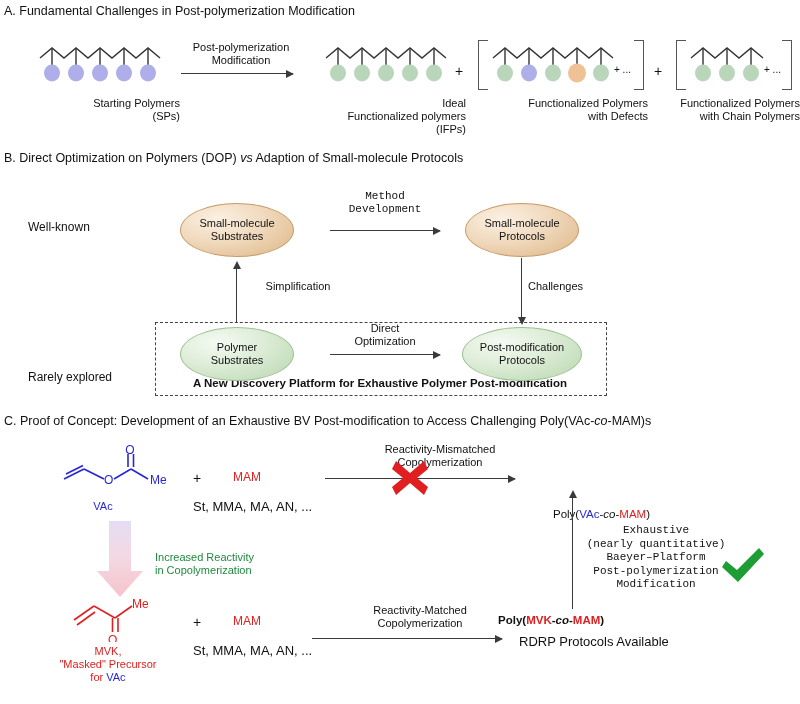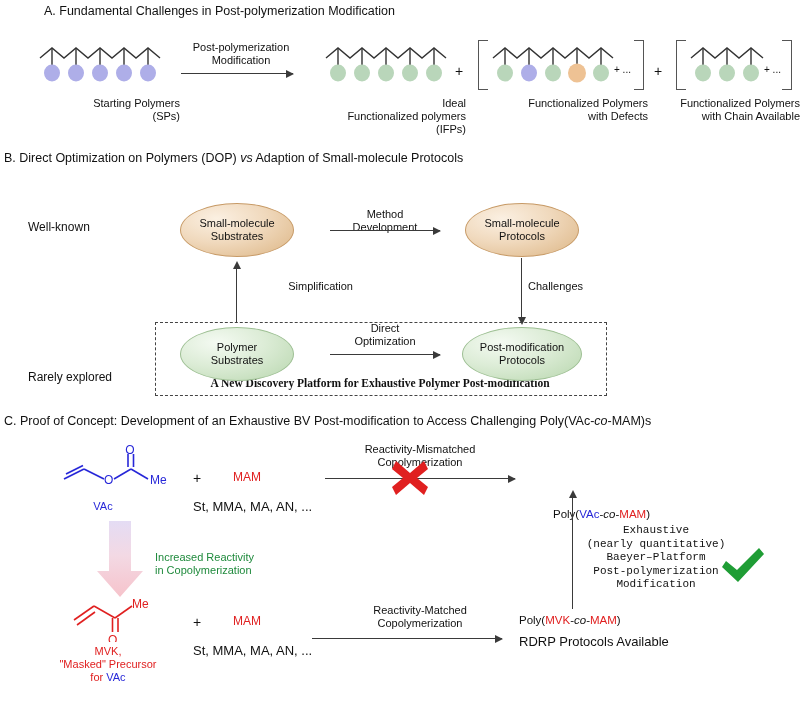--- a/index.html
+++ b/index.html
@@ -39,38 +39,38 @@
 
   
   .oval{position:absolute;border-radius:50%;display:flex;align-items:center;
         justify-content:center;text-align:center;font-size:11px;line-height:13px;color:#111;}
   .oval.tan{background:radial-gradient(ellipse at 32% 28%, #fbf0e2 0%, #f0d9bd 45%, #dcb584 100%);
             border:1px solid #c79a66;}
   .oval.grn{background:radial-gradient(ellipse at 32% 28%, #f4faf2 0%, #dcecd6 45%, #b7d6ad 100%);
             border:1px solid #9dbf93;}
 
   .dashbox{position:absolute;border:1.5px dashed #444;}
-  .boldcap{position:absolute;font-size:11.5px;font-weight:bold;color:#111;text-align:center;font-family:Liberation Serif, serif;}
+  .boldcap{position:absolute;font-size:11.5px;font-weight:bold;color:#111;text-align:center;}
 
   
   .mam{color:#e02020;font-size:12px;}
   .vac{color:#2727d8;}
   .mvk{color:#e02020;}
   .struct-lbl-blue{color:#2727d8;font-size:11px;text-align:center;}
   .struct-lbl-red{color:#e02020;font-size:11px;text-align:center;line-height:13px;}
   .greentxt{color:#1f8a3c;font-size:11px;line-height:13px;}
   .poly{font-size:11.5px;white-space:nowrap;color:#111;}
   .poly i{font-style:italic;}
   .small{font-size:13px;color:#111;}
   .rightblock{position:absolute;font-size:11px;text-align:center;line-height:13.5px;color:#111;}
 </style>
 </head>
 <body>
 
-<div class="abs panel-title" style="left:4px;top:4px;margin-left:40px;">A. Fundamental Challenges in Post-polymerization Modification</div>
+<div class="abs panel-title" style="left:4px;top:4px;">A. Fundamental Challenges in Post-polymerization Modification</div>
 
 <div class="chain" style="left:36px;top:40px;">
   <svg width="128" height="48" viewBox="0 0 128 48">
     <polyline points="4,18 16,8 28,18 40,8 52,18 64,8 76,18 88,8 100,18 112,8 124,18" fill="none" stroke="#333" stroke-width="1.4"></polyline>
     <line x1="16" y1="8" x2="16" y2="26" stroke="#333" stroke-width="1.4"></line>
     <line x1="40" y1="8" x2="40" y2="26" stroke="#333" stroke-width="1.4"></line>
     <line x1="64" y1="8" x2="64" y2="26" stroke="#333" stroke-width="1.4"></line>
     <line x1="88" y1="8" x2="88" y2="26" stroke="#333" stroke-width="1.4"></line>
     <line x1="112" y1="8" x2="112" y2="26" stroke="#333" stroke-width="1.4"></line>
     <ellipse cx="16" cy="33" rx="8" ry="8.5" fill="#aeaee8"></ellipse>
@@ -148,21 +148,21 @@
     <line x1="64" y1="8" x2="64" y2="26" stroke="#333" stroke-width="1.4"></line>
     <ellipse cx="16" cy="33" rx="8" ry="8.5" fill="#b9d6ba"></ellipse>
     <ellipse cx="40" cy="33" rx="8" ry="8.5" fill="#b9d6ba"></ellipse>
     <ellipse cx="64" cy="33" rx="8" ry="8.5" fill="#b9d6ba"></ellipse>
   </svg>
 </div>
 <div class="abs ell" style="left:764px;top:64px;">+ ...</div>
 <div class="brk r" style="left:782px;top:40px;height:48px;"></div>
 <div class="abs cap" style="left:660px;top:97px;width:140px;">
   <div>Functionalized Polymers</div>
-  <div>with Chain Available</div>
+  <div>with Chain Polymers</div>
 </div>
 
 <div class="abs panel-title" style="left:4px;top:151px;">
   <span>B. Direct Optimization on Polymers (DOP) </span><i>vs</i><span> Adaption of Small-molecule Protocols</span>
 </div>
 
 <div class="abs lbl" style="left:28px;top:221px;width:110px;text-align:left;">Well-known</div>
 <div class="abs lbl" style="left:28px;top:345px;width:110px;text-align:left;margin-top:26px;">Rarely explored</div>
 
 <div class="dashbox" style="left:155px;top:322px;width:450px;height:72px;"></div>
@@ -186,34 +186,34 @@
     <div>Substrates</div>
   </div>
 </div>
 <div class="oval grn" style="left:462px;top:327px;width:118px;height:52px;">
   <div>
     <div>Post-modification</div>
     <div>Protocols</div>
   </div>
 </div>
 
-<div class="arrow-lbl" style="left:325px;top:208px;width:120px;">
+<div class="arrow-lbl" style="left:325px;top:190px;width:120px;font-family:Liberation Mono, monospace;">
   <div>Method</div>
   <div>Development</div>
 </div>
 <div class="arrow-h" style="left:330px;top:230px;width:110px;"></div>
 
 <div class="arrow-lbl" style="left:325px;top:322px;width:120px;">
   <div>Direct</div>
   <div>Optimization</div>
 </div>
 <div class="arrow-h" style="left:330px;top:354px;width:110px;"></div>
 
 <div class="arrow-v-up" style="left:236px;top:268px;height:55px;"></div>
-<div class="arrow-lbl" style="left:243px;top:280px;width:110px;text-align:right;">Simplification</div>
+<div class="arrow-lbl" style="left:243px;top:280px;width:110px;text-align:center;">Simplification</div>
 
 <div class="arrow-v-dn" style="left:521px;top:258px;height:60px;"></div>
 <div class="arrow-lbl" style="left:528px;top:280px;width:110px;text-align:left;">Challenges</div>
 
 <div class="abs panel-title" style="left:4px;top:414px;">
   <span>C. Proof of Concept: Development of an Exhaustive BV Post-modification to Access Challenging Poly(VAc-</span><i>co</i><span>-MAM)s</span>
 </div>
 
 <div class="chain" style="left:58px;top:445px;">
   <svg width="120" height="52" viewBox="0 0 120 52">
@@ -230,21 +230,21 @@
     <text x="69" y="9" font-family="Liberation Sans, sans-serif" font-size="12" fill="#2727d8" text-anchor="middle" dominant-baseline="hanging" transform="translate(3,-9)">O</text>
     <text x="92" y="39" font-family="Liberation Sans, sans-serif" font-size="12" fill="#2727d8">Me</text>
   </svg>
 </div>
 <div class="abs struct-lbl-blue" style="left:78px;top:500px;width:50px;">VAc</div>
 
 <div class="abs plus" style="left:193px;top:470px;">+</div>
 <div class="abs mam" style="left:233px;top:470px;">MAM</div>
 <div class="abs small" style="left:193px;top:499px;">St, MMA, MA, AN, ...</div>
 
-<div class="arrow-lbl" style="left:340px;top:443px;width:160px;">
+<div class="arrow-lbl" style="left:360px;top:443px;width:160px;">
   <div>Reactivity-Mismatched</div>
   <div>Copolymerization</div>
 </div>
 <div class="arrow-h" style="left:325px;top:478px;width:190px;"></div>
 <div class="abs" style="left:390px;top:459px;">
   <svg width="40" height="38" viewBox="0 0 40 38">
     <path d="M6,2 L20,14 L34,2 L38,10 L27,19 L38,28 L34,36 L20,24 L6,36 L2,28 L13,19 L2,10 Z" fill="#e02020"></path>
   </svg>
 </div>
 
@@ -292,21 +292,21 @@
 <div class="abs plus" style="left:193px;top:614px;">+</div>
 <div class="abs mam" style="left:233px;top:614px;">MAM</div>
 <div class="abs small" style="left:193px;top:643px;">St, MMA, MA, AN, ...</div>
 
 <div class="arrow-lbl" style="left:340px;top:604px;width:160px;">
   <div>Reactivity-Matched</div>
   <div>Copolymerization</div>
 </div>
 <div class="arrow-h" style="left:312px;top:638px;width:190px;"></div>
 
-<div class="abs poly" style="left:519px;top:614px;">
+<div class="abs poly" style="left:498px;top:614px;font-weight:bold;">
   <span>Poly(</span><span class="mvk">MVK</span><span>-<i>co</i>-</span><span class="mam" style="font-size:11.5px">MAM</span><span>)</span>
 </div>
 <div class="abs small" style="left:519px;top:634px;">RDRP Protocols Available</div>
 
 <div class="arrow-v-up" style="left:572px;top:497px;height:112px;"></div>
 <div class="rightblock" style="left:586px;top:524px;width:140px;font-family:Liberation Mono, monospace;">
   <div>Exhaustive</div>
   <div>(nearly quantitative)</div>
   <div>Baeyer–Platform</div>
   <div>Post-polymerization</div>

